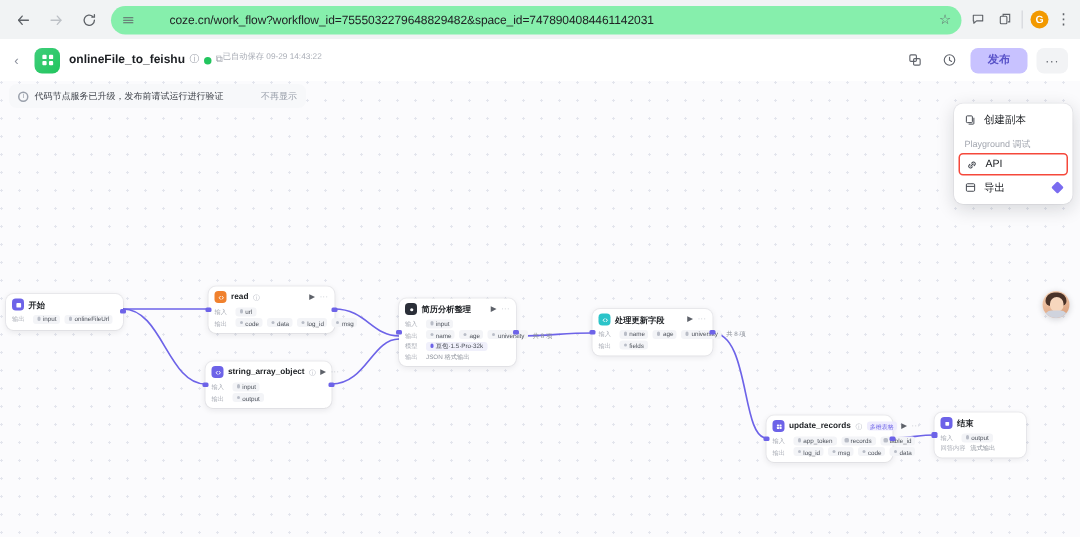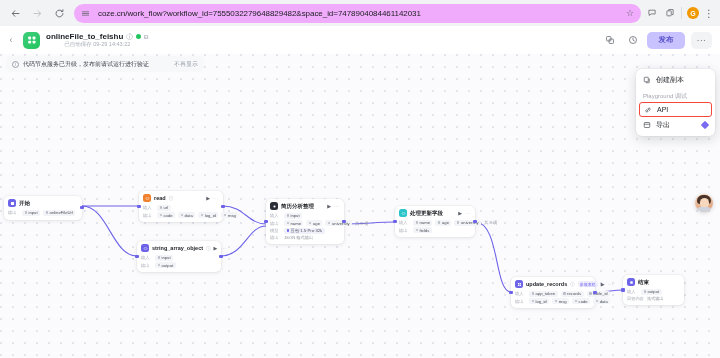--- a/index.html
+++ b/index.html
@@ -19,23 +19,23 @@
     padding: 0 6px;
   }
   .nav-btn {
     width: 18px; height: 18px; border-radius: 50%;
     display: flex; align-items: center; justify-content: center;
     color: #5f6368; font-size: 11px; line-height: 1;
     flex: 0 0 auto;
   }
   .nav-btn.disabled { color: #bdc1c6; }
   .omnibox {
-    flex: 1 1 auto; height: 19px; background: #f0abfc;
+    flex: 1 1 auto; height: 19px; background: #86efac;
     border-radius: 10px; display: flex; align-items: center;
-    padding: 0 7px; gap: 8px; min-width: 0;
+    padding: 0 7px; gap: 23px; min-width: 0;
     margin-left: 2px;
   }
   .omni-icon { width: 9px; height: 9px; flex: 0 0 auto; }
   .omni-url {
     font-size: 8px; color: #202124; white-space: nowrap;
     overflow: hidden; text-overflow: clip; flex: 1 1 auto;
     letter-spacing: -0.05px;
   }
   .omni-star { color: #5f6368; font-size: 9px; flex: 0 0 auto; }
   .chrome-right { display: flex; align-items: center; gap: 5px; flex: 0 0 auto; }
@@ -64,21 +64,21 @@
     background: #fff; position: relative; z-index: 30;
   }
   .back-chevron { color: #8a8f9c; font-size: 9px; width: 12px; text-align: center; }
   .wf-logo {
     width: 17px; height: 17px; border-radius: 5px;
     background: linear-gradient(135deg,#3ece7a,#22c55e);
     display: flex; align-items: center; justify-content: center;
     flex: 0 0 auto;
   }
   .wf-logo svg { width: 10px; height: 10px; }
-  .wf-meta { display: flex; flex-direction: column; justify-content: center; line-height: 1.15; text-align: center; }
+  .wf-meta { display: flex; flex-direction: row; justify-content: center; line-height: 1.15; }
   .wf-title-row { display: flex; align-items: center; gap: 3px; }
   .wf-title { font-size: 8px; font-weight: bold; color: #1c1f23; letter-spacing: 0; }
   .mini-ic { font-size: 6.5px; color: #a0a4ad; }
   .dot-green { width: 5px; height: 5px; border-radius: 50%; background: #22c55e; display:inline-block; }
   .wf-sub { font-size: 5.5px; color: #a8acb5; letter-spacing: 0; }
   .hdr-spacer { flex: 1 1 auto; }
   .hdr-icon-btn {
     width: 17px; height: 17px; border-radius: 5px;
     display: flex; align-items: center; justify-content: center;
     color: #60646c;

